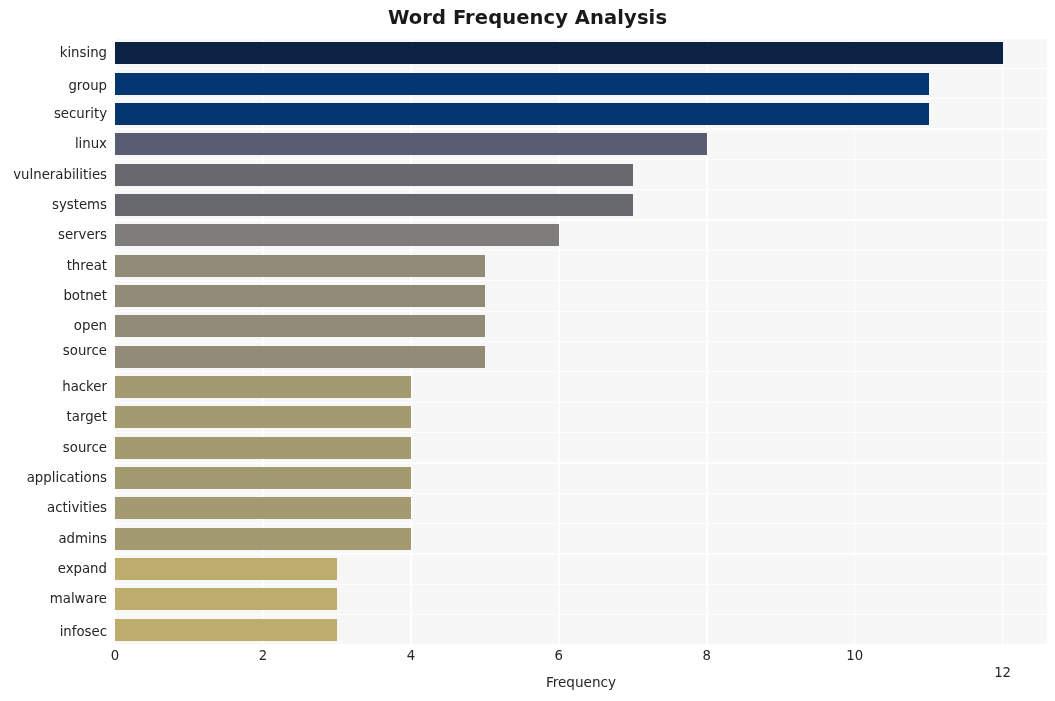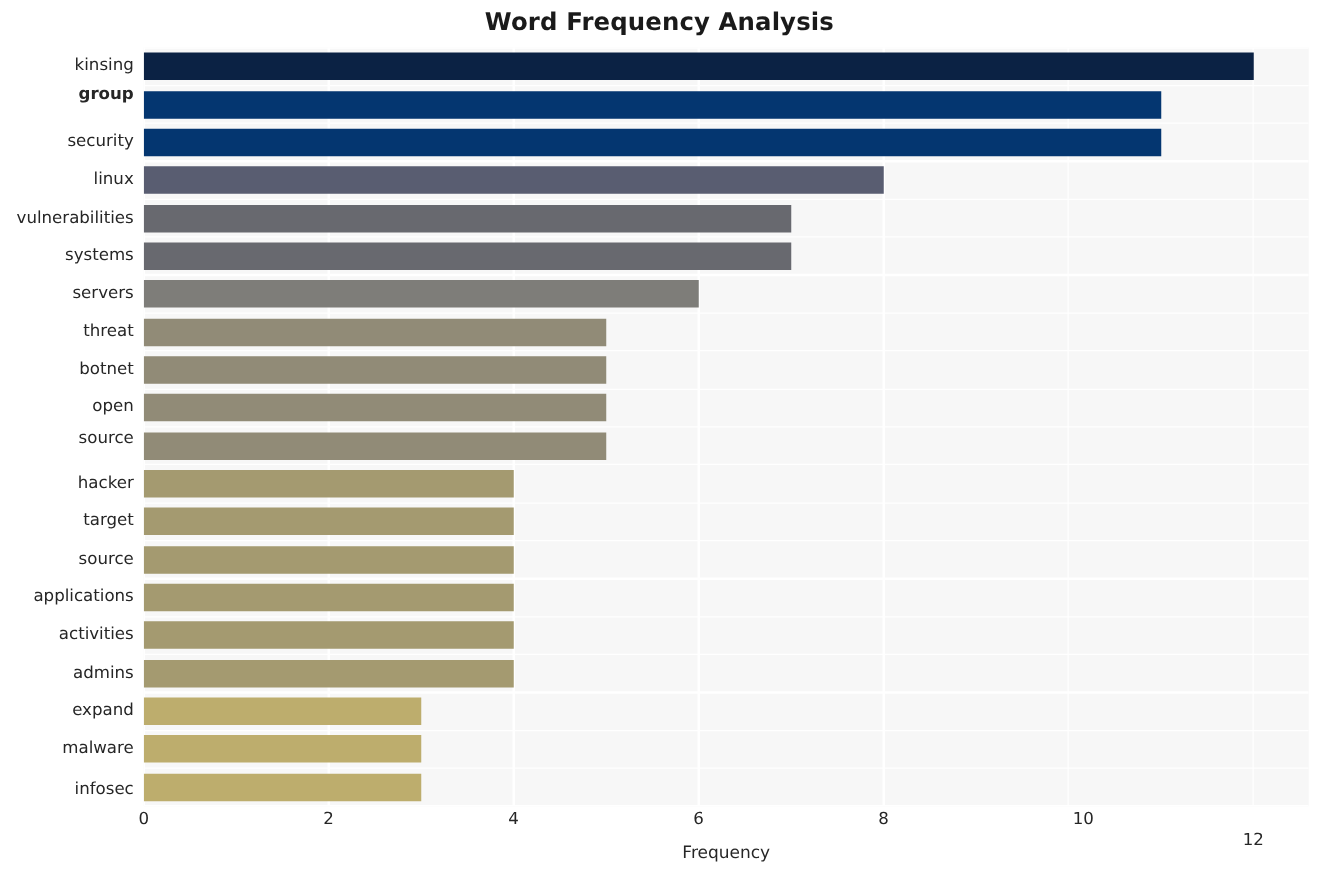--- a/index.html
+++ b/index.html
@@ -172,21 +172,21 @@
         <div class="bar" title="activities: 4" style="width: 295.873px; top: 459.425px; background: rgb(164, 154, 112);"></div>
         <div class="bar" title="admins: 4" style="width: 295.873px; top: 489.775px; background: rgb(164, 154, 112);"></div>
         <div class="bar" title="expand: 3" style="width: 221.905px; top: 520.125px; background: rgb(189, 173, 109);"></div>
         <div class="bar" title="malware: 3" style="width: 221.905px; top: 550.475px; background: rgb(189, 173, 109);"></div>
         <div class="bar" title="infosec: 3" style="width: 221.905px; top: 580.825px; background: rgb(189, 173, 109);"></div>
       </div>
   </div>
 
   <div id="ytick-labels">
       <div class="ytick-label" style="top: 8.175px;">kinsing</div>
-      <div class="ytick-label" style="top: 31px; font-weight: bold;">group</div>
+      <div class="ytick-label" style="top: 41px;">group</div>
       <div class="ytick-label" style="top: 68.875px;">security</div>
       <div class="ytick-label" style="top: 99.225px;">linux</div>
       <div class="ytick-label" style="top: 129.575px;">vulnerabilities</div>
       <div class="ytick-label" style="top: 159.925px;">systems</div>
       <div class="ytick-label" style="top: 190.275px; padding-left: 26px;">servers</div>
       <div class="ytick-label" style="top: 220.625px;">threat</div>
       <div class="ytick-label" style="top: 250.975px;">botnet</div>
       <div class="ytick-label" style="top: 281.325px;">open</div>
       <div class="ytick-label" style="top: 306px;">source</div>
       <div class="ytick-label" style="top: 342.025px;">hacker</div>
@@ -199,19 +199,19 @@
       <div class="ytick-label" style="top: 554.475px;">malware</div>
       <div class="ytick-label" style="top: 567px; margin-top: 20px;">infosec</div>
     </div>
 
   <div id="xtick-labels">
       <div class="xtick-label" style="left: 0px;">0</div>
       <div class="xtick-label" style="left: 147.937px;">2</div>
       <div class="xtick-label" style="left: 295.873px;">4</div>
       <div class="xtick-label" style="left: 443.81px;">6</div>
       <div class="xtick-label" style="left: 591.746px;">8</div>
-      <div class="xtick-label" style="left: 739.683px; margin-left: 12px;">10</div>
+      <div class="xtick-label" style="left: 739.683px;">10</div>
       <div class="xtick-label" style="left: 887.619px; margin-top: 17px;">12</div>
     </div>
 
   <div id="xaxis-label">Frequency</div>
 
 </div>
 
 </body></html>

